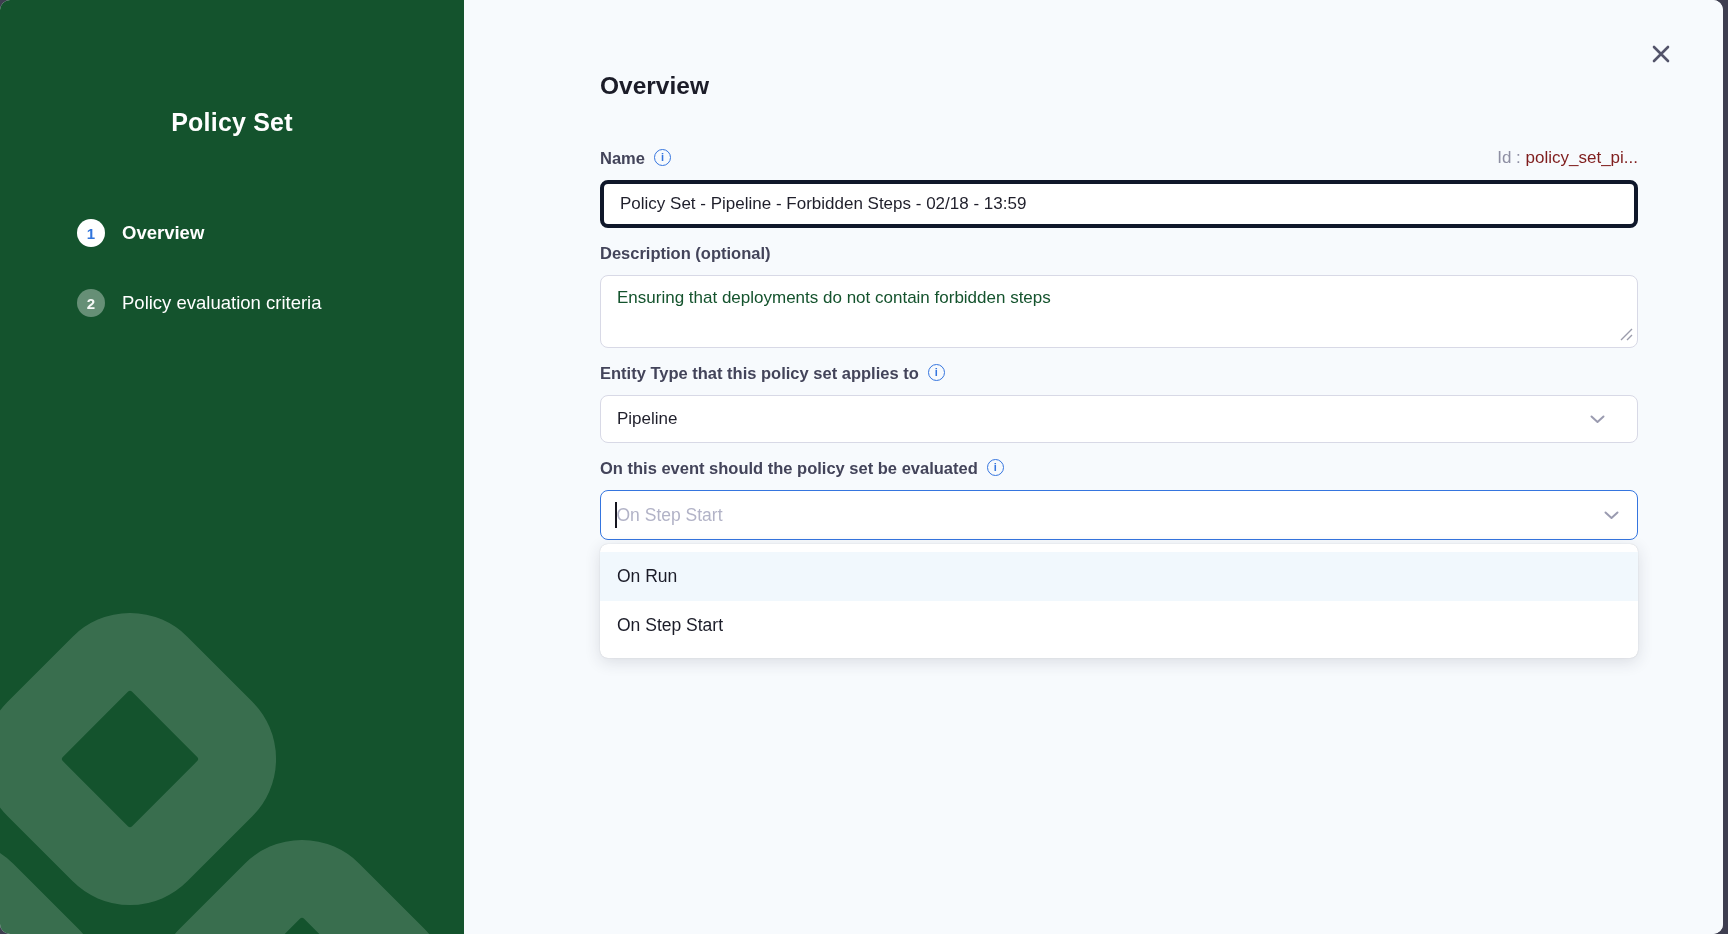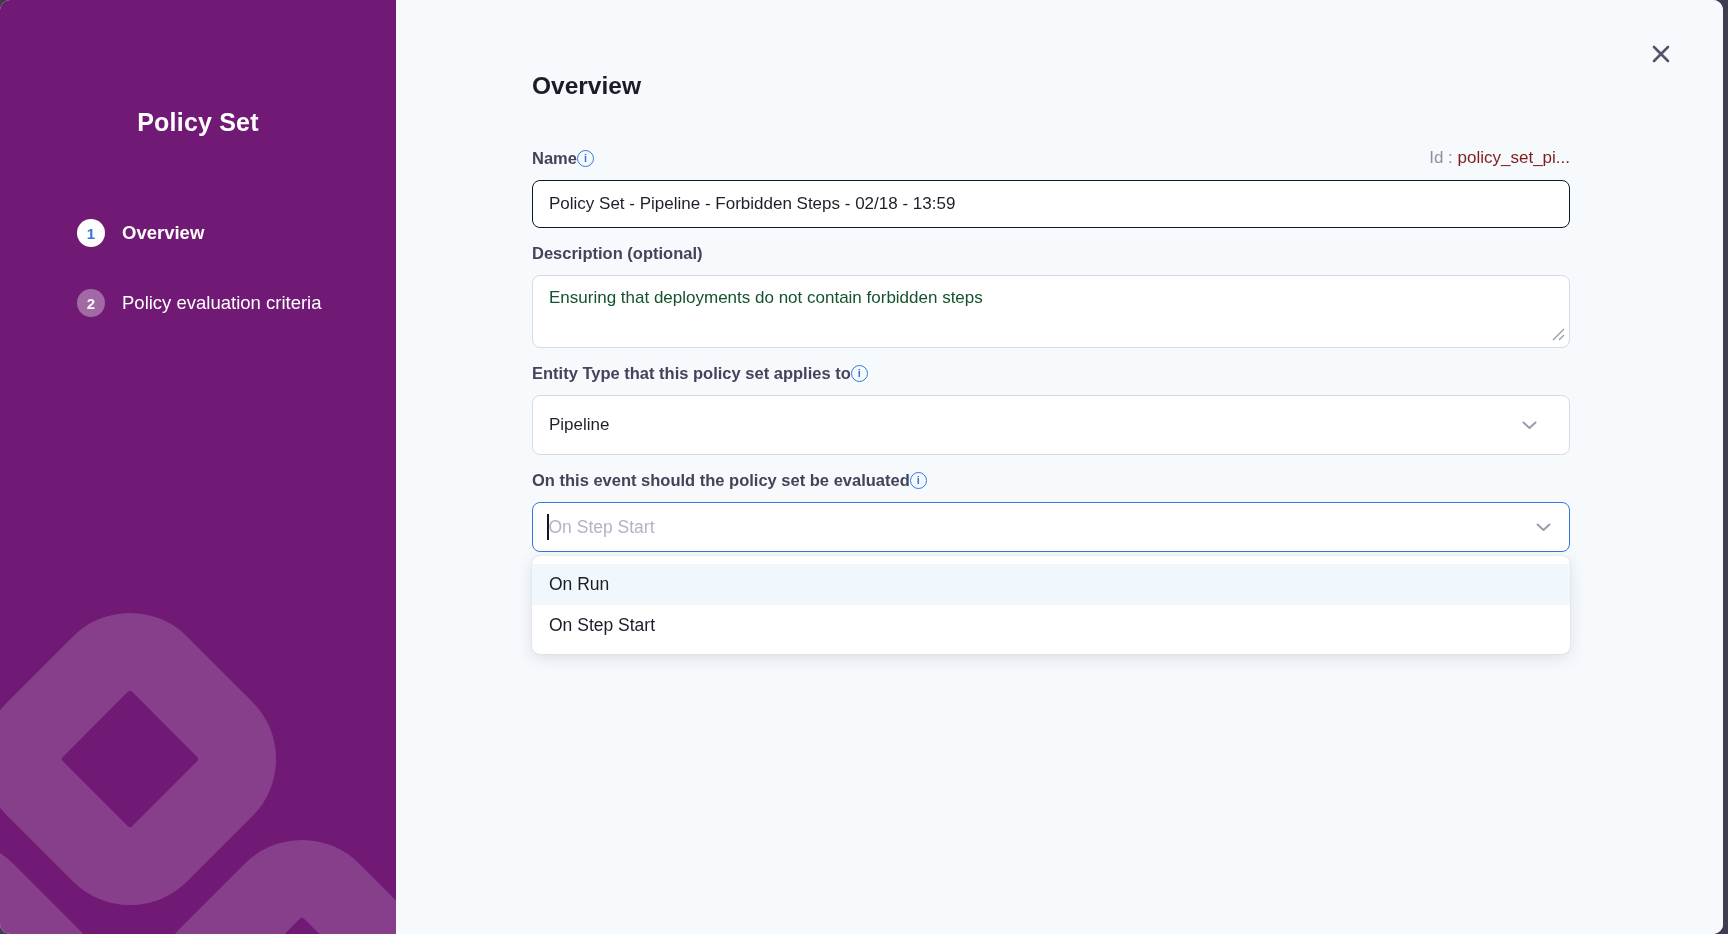--- a/index.html
+++ b/index.html
@@ -17,23 +17,23 @@
     position: absolute;
     top: 0; left: 0; bottom: 0; right: 5px;
     border-radius: 10px;
     overflow: hidden;
     display: flex;
     background: #F7FAFD;
   }
 
   
   .sidebar {
-    width: 396px;
+    width: 464px;
     flex-shrink: 0;
-    background: #701a75;
+    background: #14532d;
     color: #fff;
     position: relative;
     overflow: hidden;
   }
   .sidebar-title {
     margin: 108px 0 0;
     text-align: center;
     font-size: 25px;
     font-weight: 700;
     letter-spacing: 0.2px;
@@ -101,21 +101,21 @@
     justify-content: space-between;
     align-items: flex-end;
     margin: 48px 0 12px;
   }
   .label-row.tight { margin-top: 16px; }
   .field-label {
     font-size: 16.5px;
     font-weight: 600;
     color: #43445A;
     display: inline-flex;
-    align-items: center;
+    gap: 9px;
   }
   .info-icon {
     width: 17px; height: 17px;
     border: 1.5px solid #3575DF;
     border-radius: 50%;
     color: #3575DF;
     font-size: 11px;
     line-height: 1;
     font-weight: 600;
     display: inline-flex;
@@ -124,21 +124,21 @@
     font-style: normal;
     cursor: pointer;
     padding-bottom: 1px;
   }
   .id-row { font-size: 17px; color: #8E8FA3; }
   .id-row a { color: #7f1d1d; text-decoration: none; cursor: pointer; }
 
   .text-input {
     width: 100%; height: 48px;
     background: #fff;
-    border: 1px solid #0f172a;
+    border: 4px solid #0f172a;
     border-radius: 8px;
     font-family: inherit;
     font-size: 17px;
     color: #1F1F2B;
     padding: 0 16px;
     outline: none;
   }
   .textarea-wrap { position: relative; }
   textarea.text-area {
     display: block;
@@ -154,21 +154,21 @@
     outline: none;
   }
   .resize-handle {
     position: absolute;
     right: 5px; bottom: 7px;
     width: 13px; height: 13px;
     cursor: nwse-resize;
   }
 
   .select-box {
-    width: 100%; height: 60px;
+    width: 100%; height: 48px;
     background: #fff;
     border: 1px solid #D8D9E6;
     border-radius: 8px;
     display: flex;
     align-items: center;
     justify-content: space-between;
     padding: 0 32px 0 16px;
     font-size: 17px;
     color: #1F1F2B;
     cursor: pointer;
@@ -202,21 +202,21 @@
 
   .dropdown-menu {
     margin-top: 4px;
     background: #fff;
     border-radius: 8px;
     box-shadow: 0 4px 16px rgba(40,41,61,0.14), 0 0 1px rgba(40,41,61,0.25);
     padding: 8px 0;
     overflow: hidden;
   }
   .option {
-    height: 41px;
+    height: 49px;
     display: flex;
     align-items: center;
     padding: 0 17px;
     font-size: 17.5px;
     color: #1B1C28;
     cursor: pointer;
     text-align: center;
   }
   .option.highlighted { background: #F1F8FD; }
 </style>

